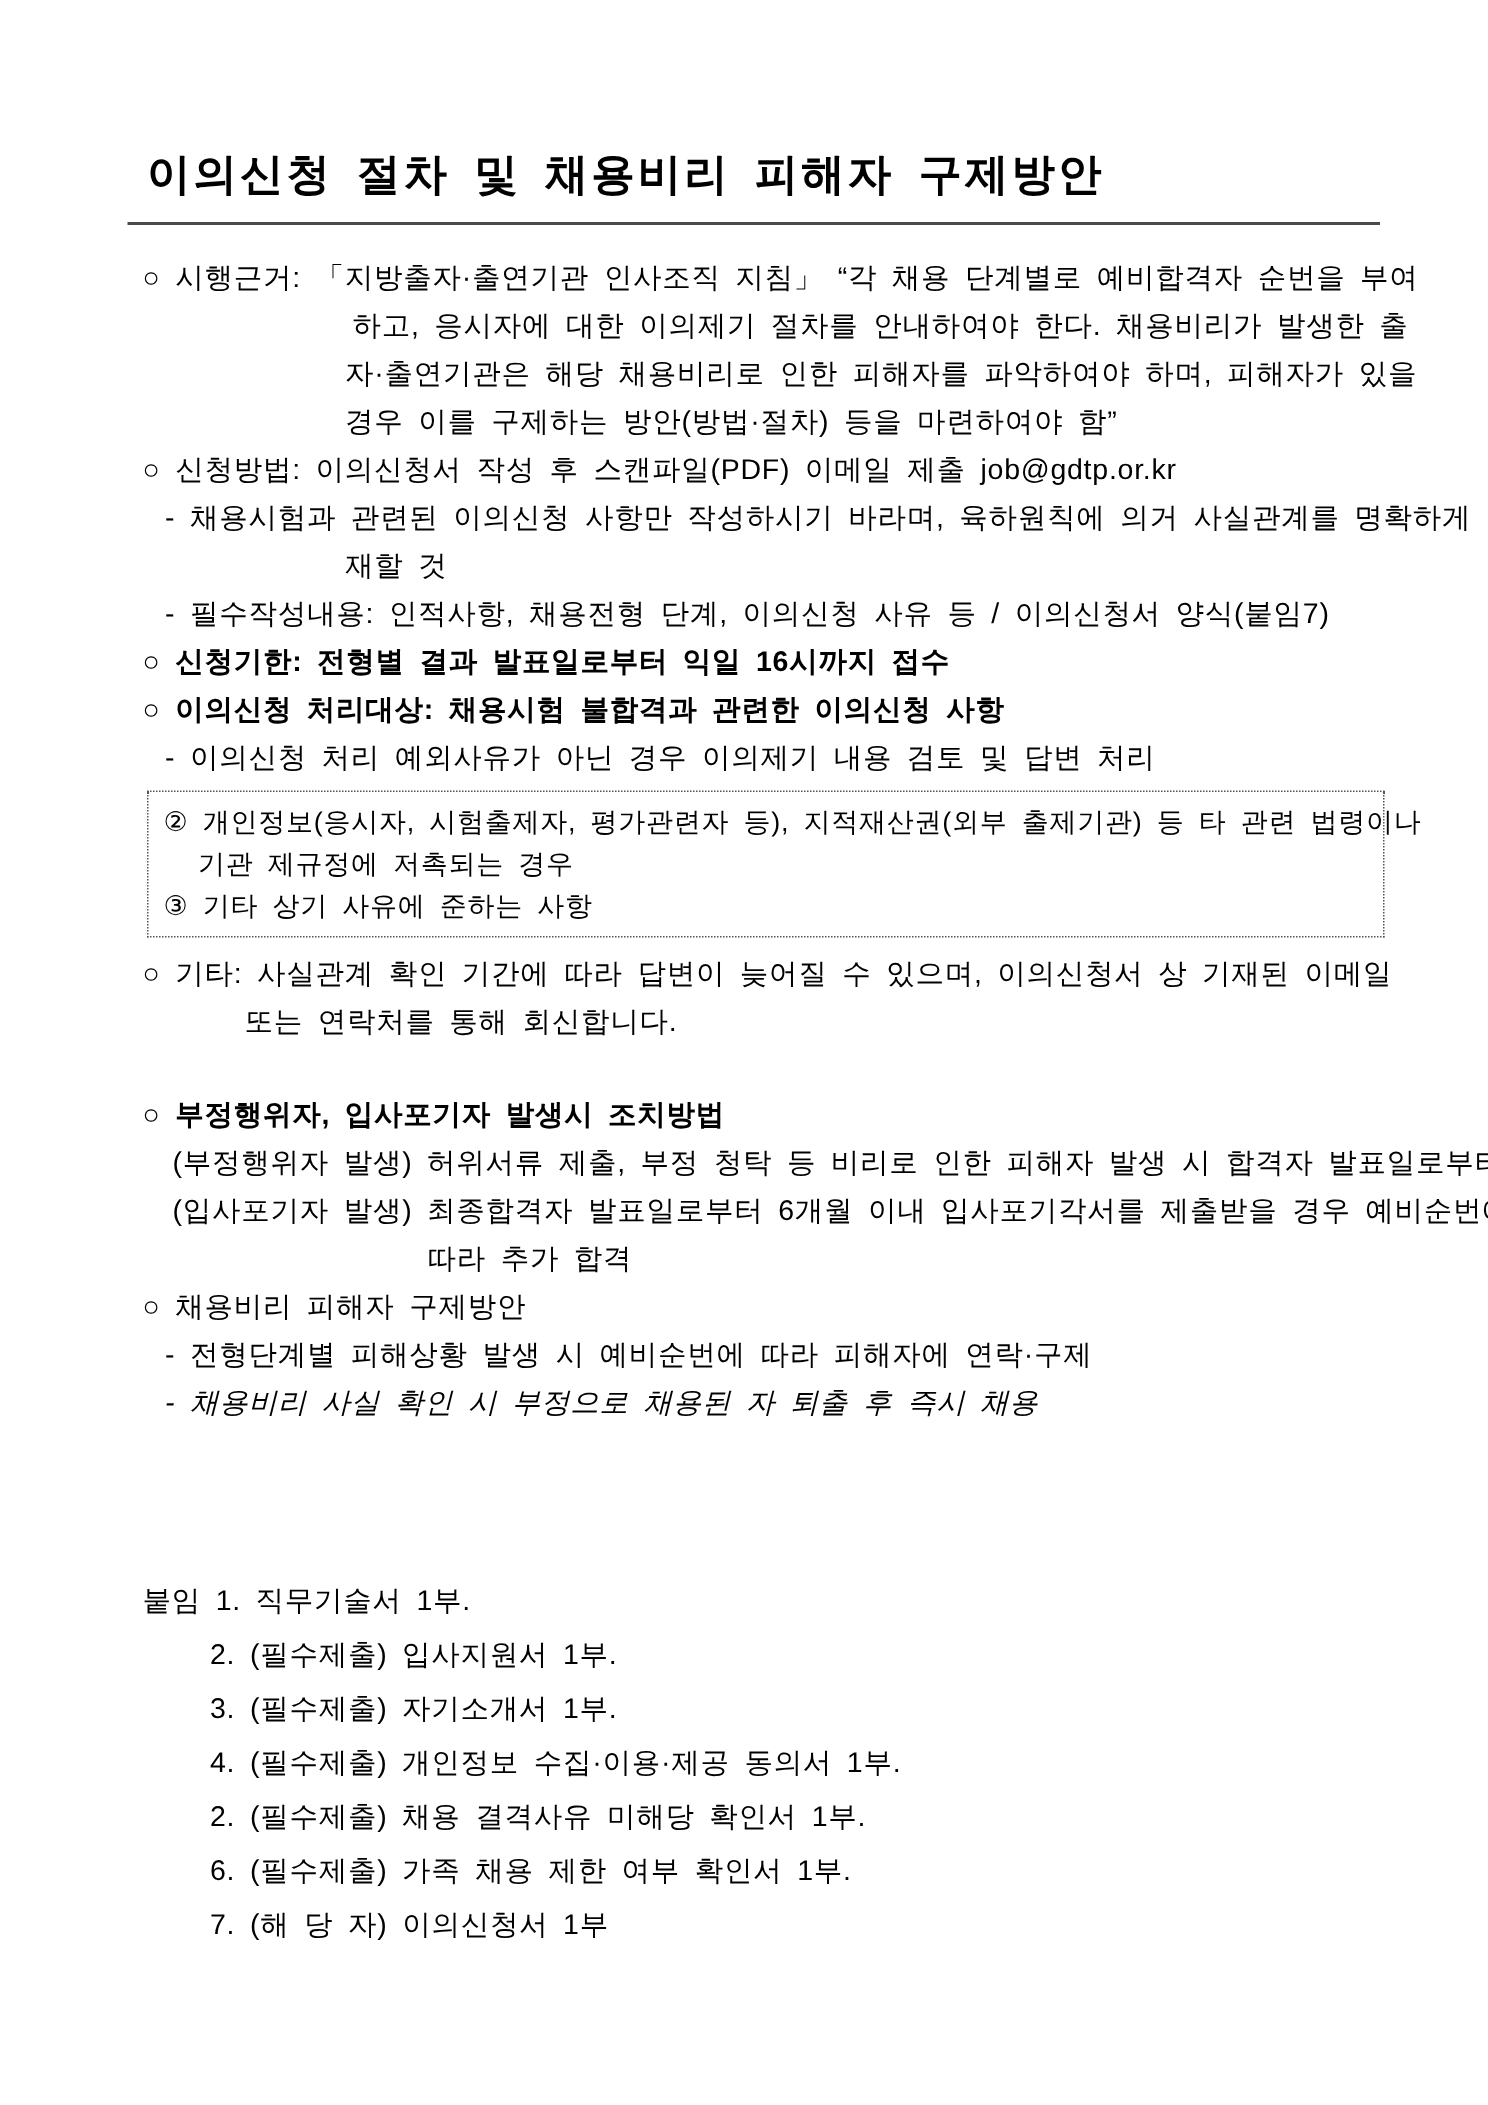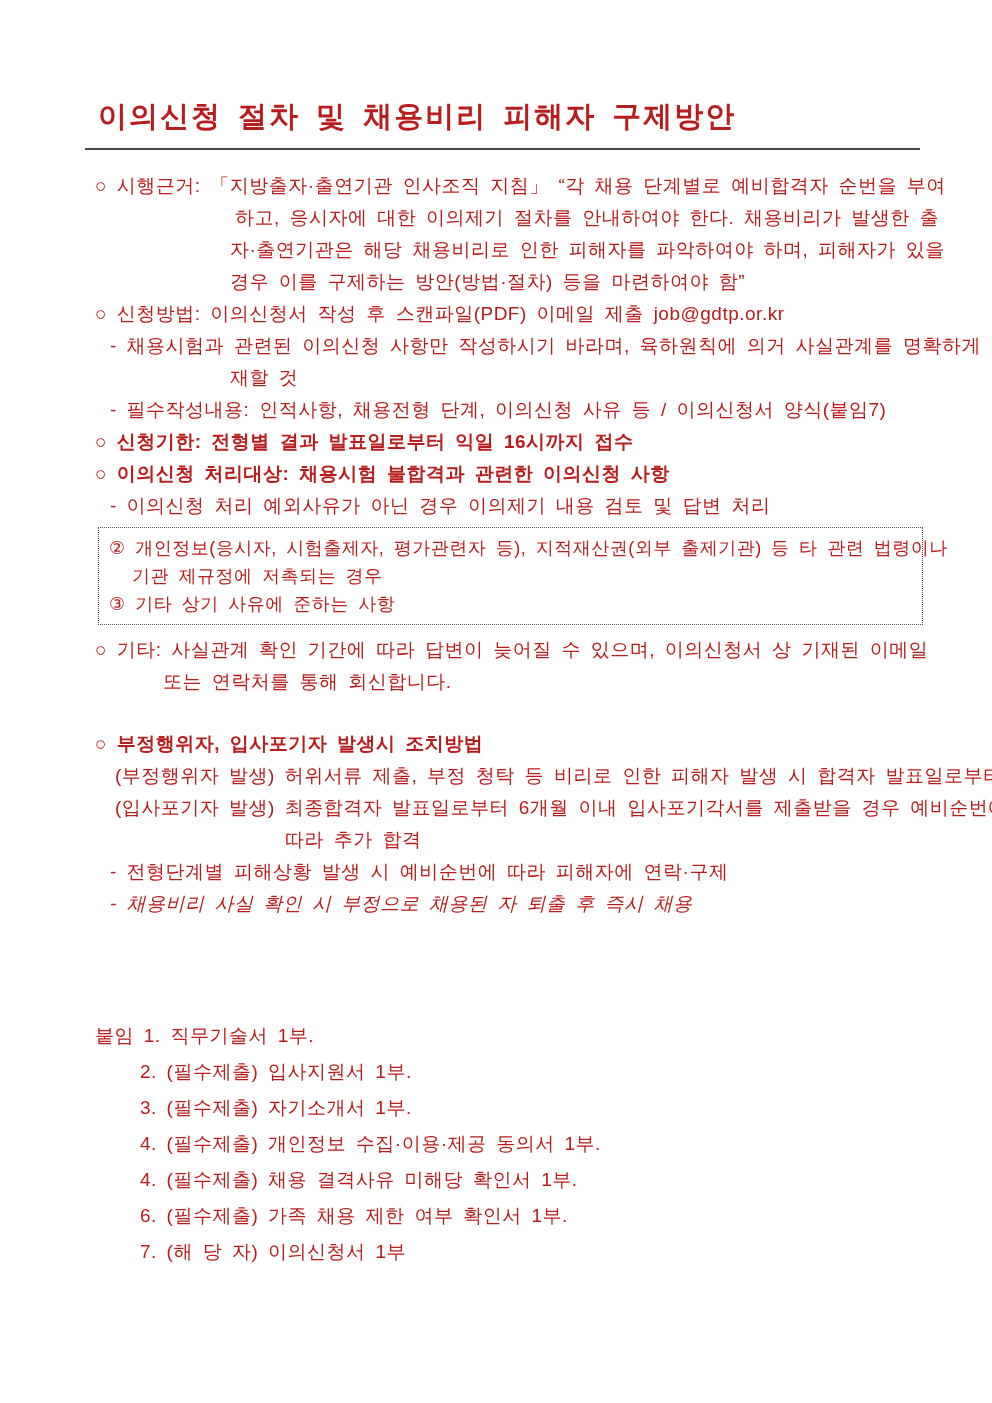--- a/index.html
+++ b/index.html
@@ -7,21 +7,21 @@
     padding: 0;
     background: #ffffff;
   }
   .page {
     position: relative;
     width: 992px;
     height: 1403px;
     box-sizing: border-box;
     padding: 78px 72px 40px 85px;
     background: #ffffff;
-    color: #b91c1c;
+    color: #000000;
     font-family: "Liberation Sans", "DejaVu Sans", sans-serif;
     overflow: hidden;
   }
   .doc-title {
     font-size: 29px;
     font-weight: 700;
     letter-spacing: 2px;
     word-spacing: 6px;
     padding: 0 0 11px 13px;
     border-bottom: 2px solid #4a4a4a;
@@ -82,27 +82,28 @@
         <div class="line" style="padding-left: 23px;">기관 제규정에 저촉되는 경우</div>
         <div class="line" style="padding-left: 0px;">③ 기타 상기 사유에 준하는 사항</div>
       </div>
       <div class="line-group closing-paragraphs">
         <div class="line" style="padding-left: 0px;">○ 기타: 사실관계 확인 기간에 따라 답변이 늦어질 수 있으며, 이의신청서 상 기재된 이메일</div>
         <div class="line" style="padding-left: 68px;">또는 연락처를 통해 회신합니다.</div>
         <div class="line bold" style="padding-left: 0px; margin-top: 30px;">○ 부정행위자, 입사포기자 발생시 조치방법</div>
         <div class="line" style="padding-left: 20px;">(부정행위자 발생) 허위서류 제출, 부정 청탁 등 비리로 인한 피해자 발생 시 합격자 발표일로부터</div>
         <div class="line" style="padding-left: 20px;">(입사포기자 발생) 최종합격자 발표일로부터 6개월 이내 입사포기각서를 제출받을 경우 예비순번에</div>
         <div class="line" style="padding-left: 190px;">따라 추가 합격</div>
+        <div class="line" style="padding-left: 0px;">○ 채용비리 피해자 구제방안</div>
         <div class="line" style="padding-left: 15px;">- 전형단계별 피해상황 발생 시 예비순번에 따라 피해자에 연락·구제</div>
         <div class="line" style="padding-left: 15px; font-style: italic;">- 채용비리 사실 확인 시 부정으로 채용된 자 퇴출 후 즉시 채용</div>
       </div>
       <div class="spacer" style="height: 98px;"></div>
       <div class="line-group attachments-list">
         <div class="line" style="padding-left: 0px;">붙임 1. 직무기술서 1부.</div>
         <div class="line" style="padding-left: 45px;">2. (필수제출) 입사지원서 1부.</div>
         <div class="line" style="padding-left: 45px;">3. (필수제출) 자기소개서 1부.</div>
         <div class="line" style="padding-left: 45px;">4. (필수제출) 개인정보 수집·이용·제공 동의서 1부.</div>
-        <div class="line" style="padding-left: 45px;">4. (필수제출) 채용 결격사유 미해당 확인서 1부.</div>
+        <div class="line" style="padding-left: 45px;">2. (필수제출) 채용 결격사유 미해당 확인서 1부.</div>
         <div class="line" style="padding-left: 45px;">6. (필수제출) 가족 채용 제한 여부 확인서 1부.</div>
         <div class="line" style="padding-left: 45px;">7. (해 당 자) 이의신청서 1부</div>
       </div>
     </div>
 </div>
 
 </body></html>

